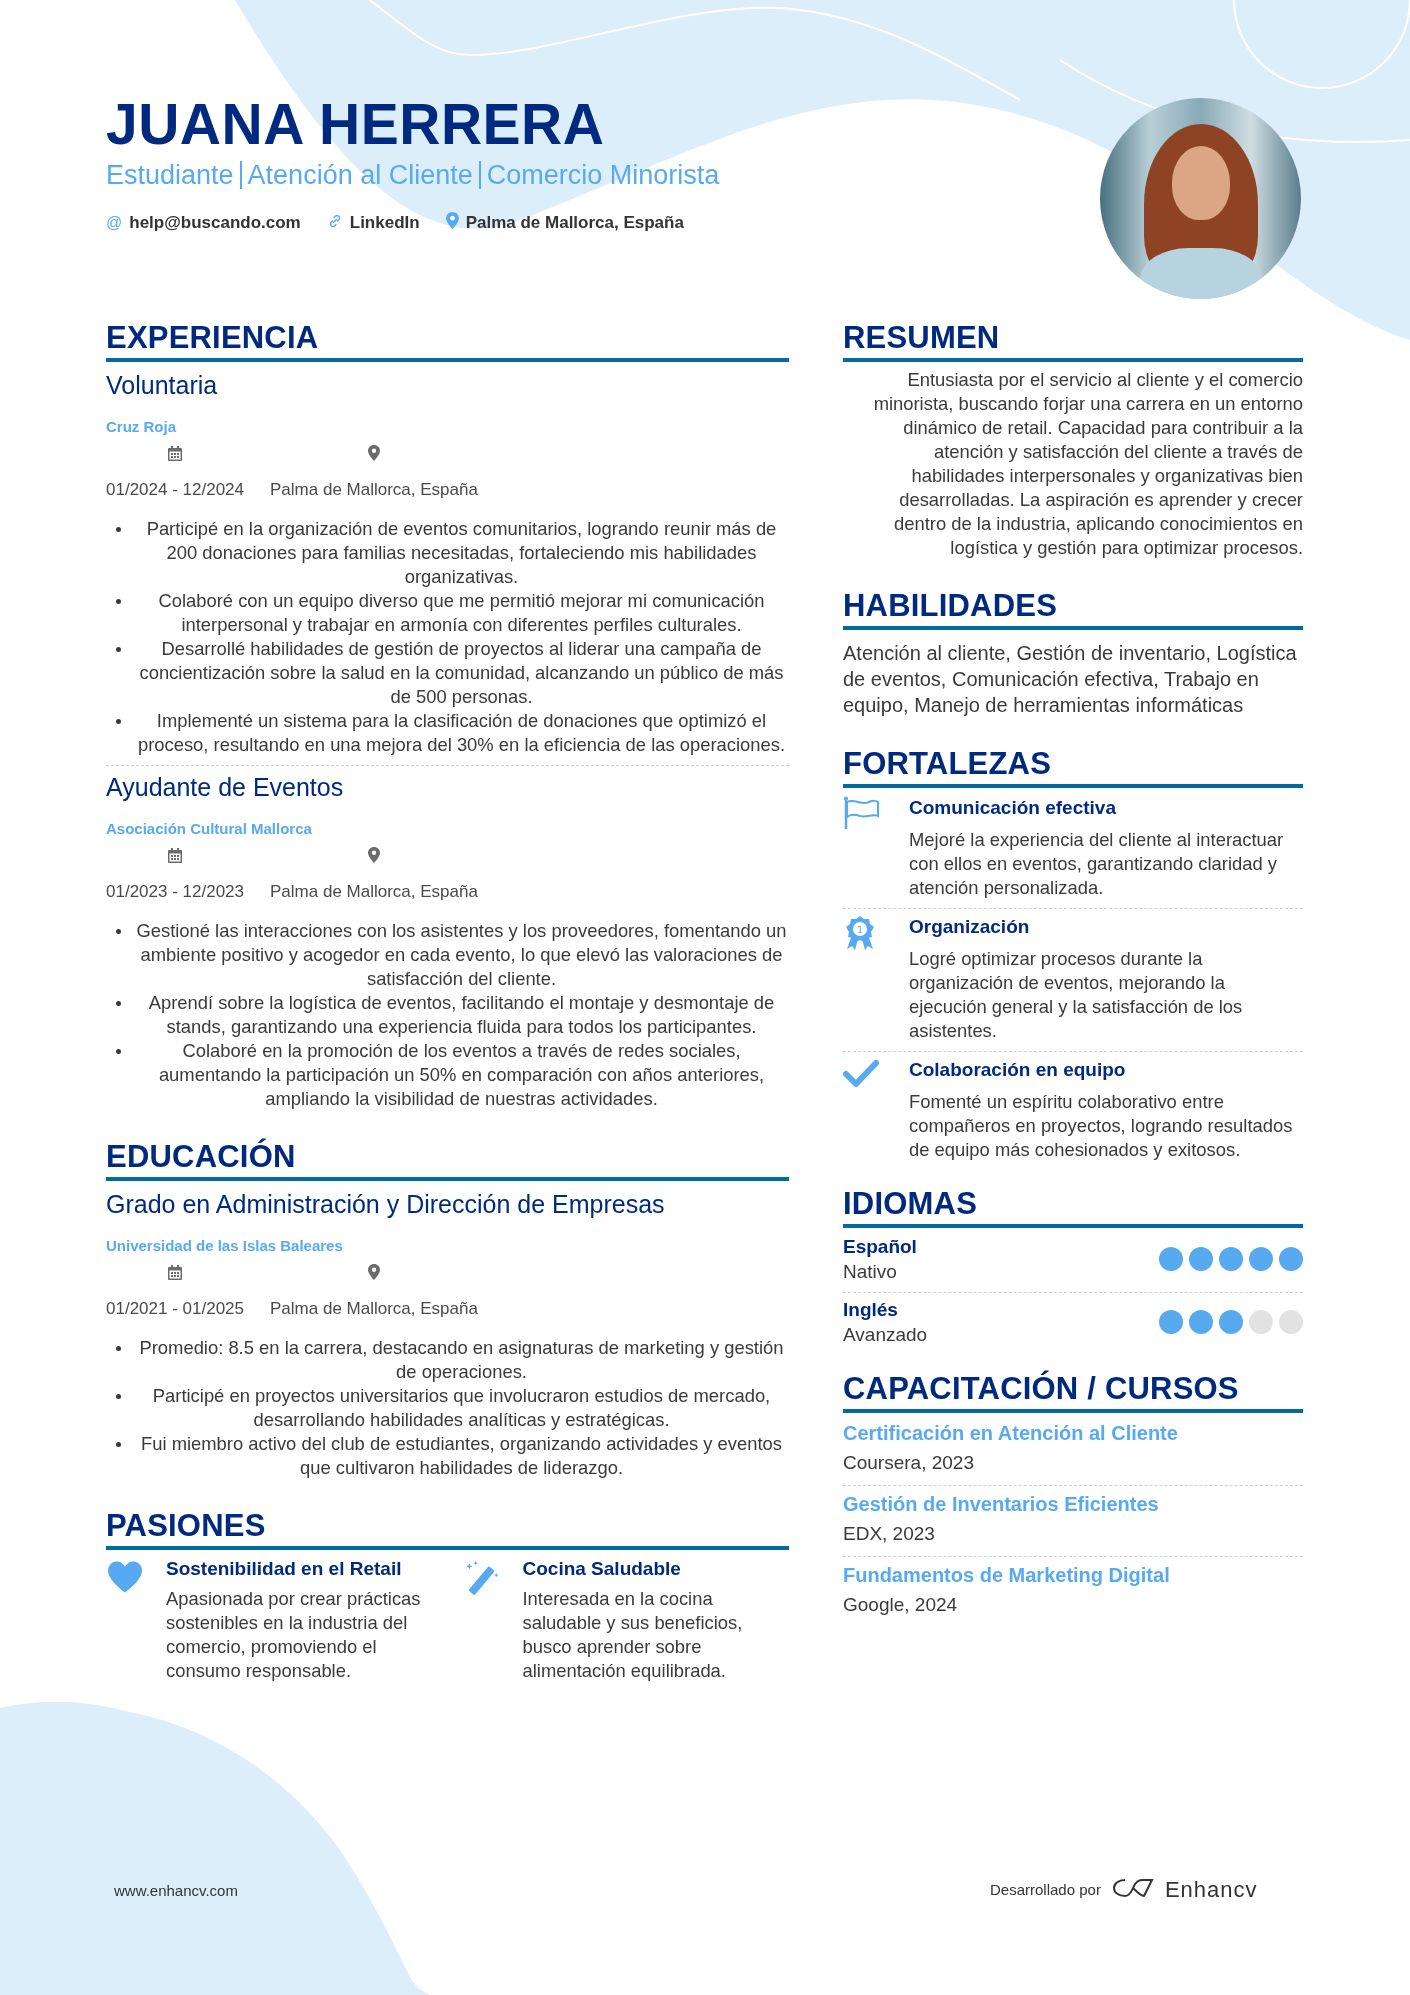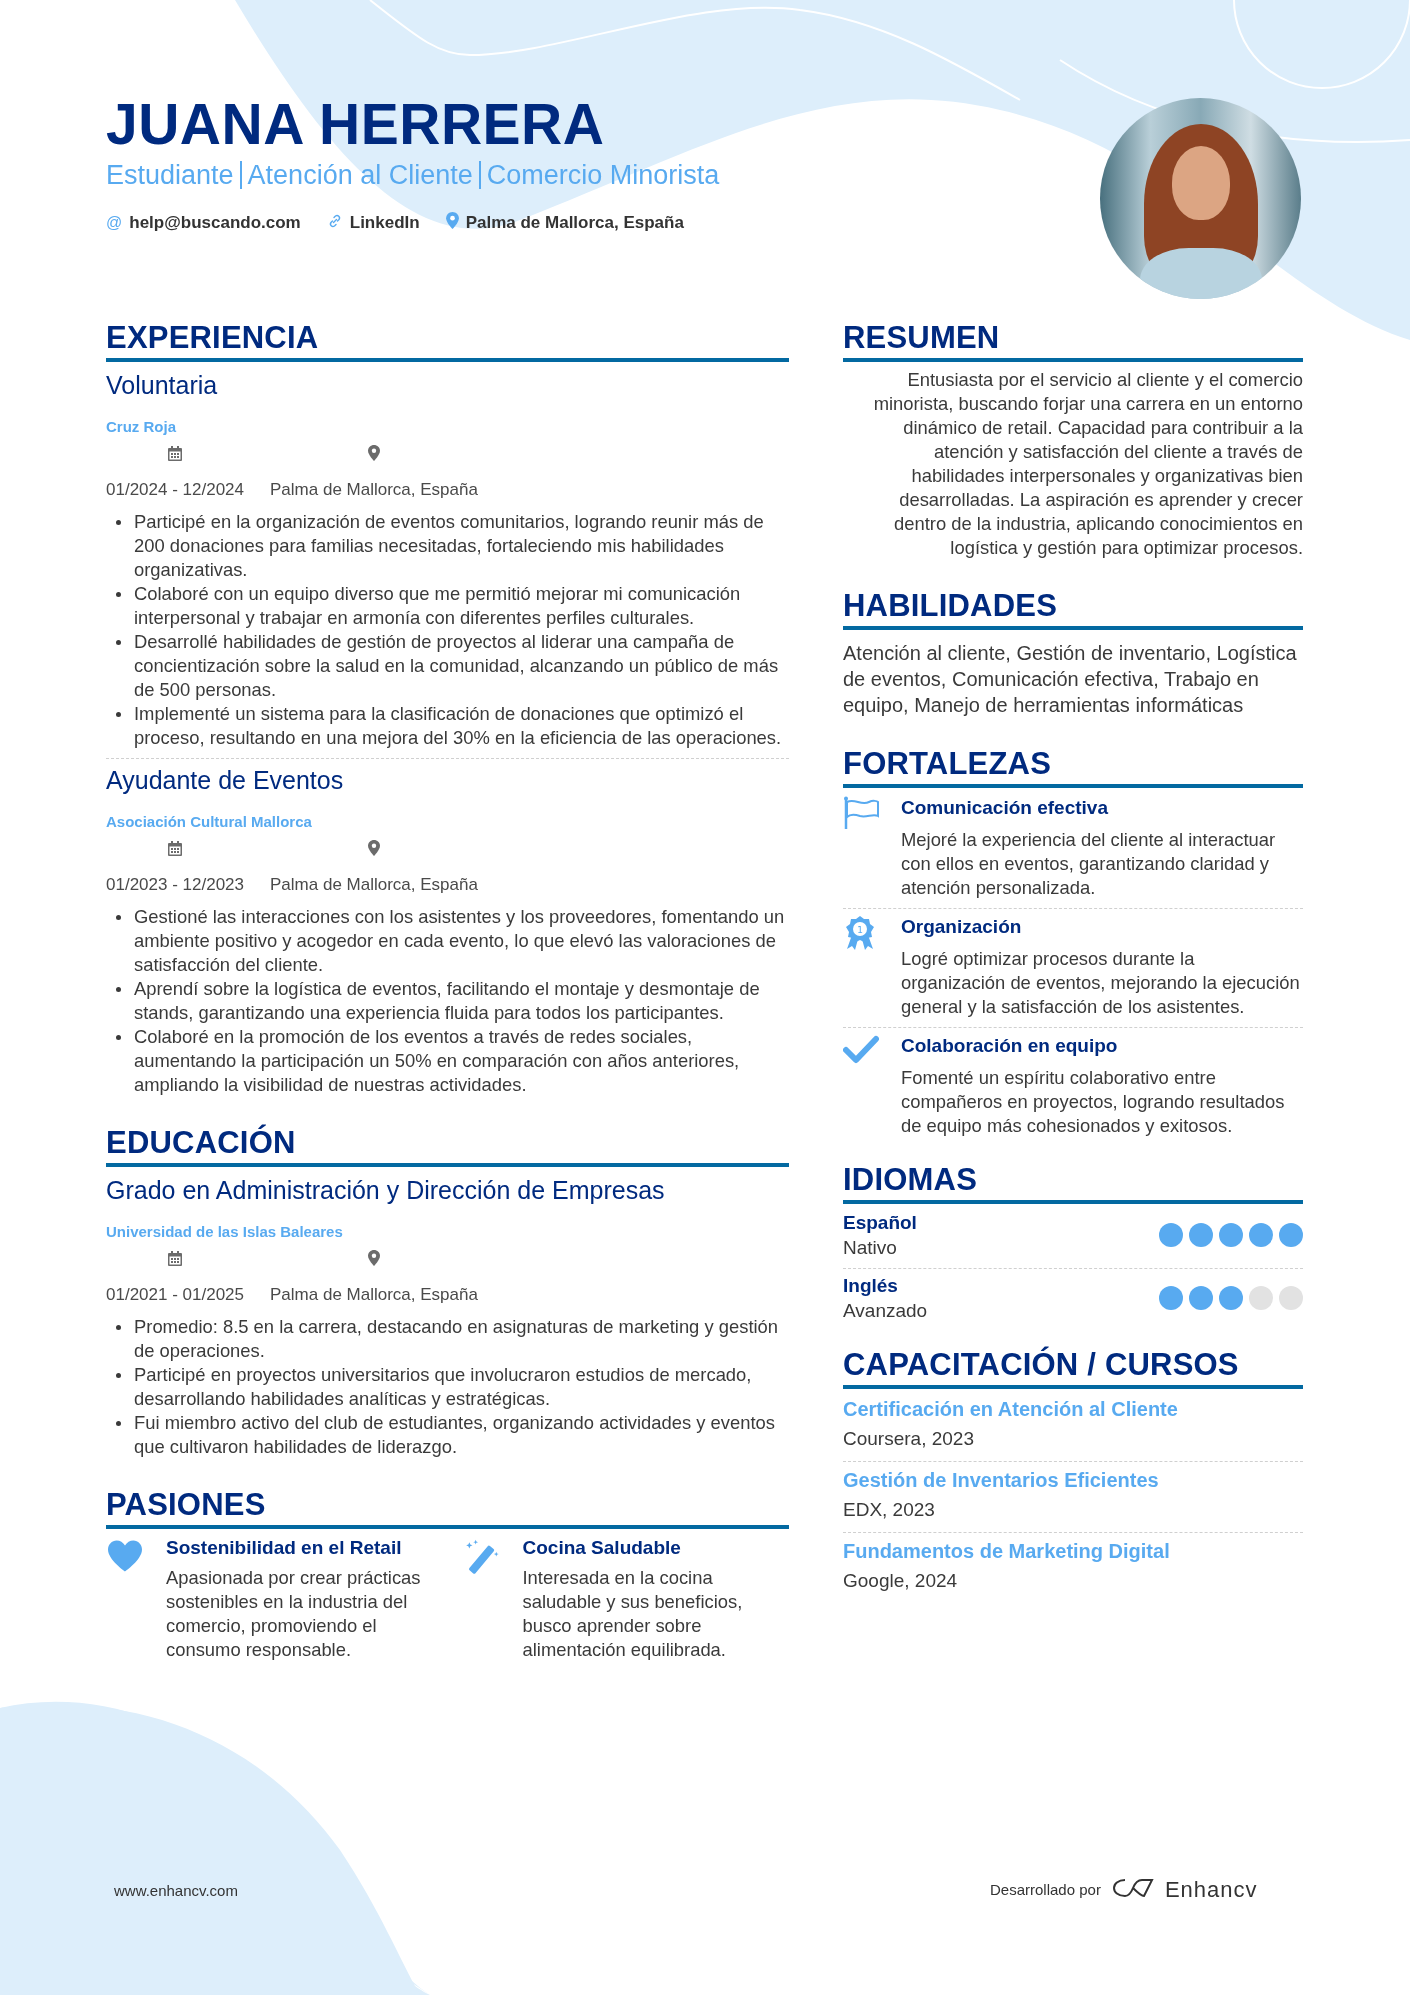--- a/index.html
+++ b/index.html
@@ -46,40 +46,40 @@
   .section-title {
     font-size: 31px; font-weight: 700; color: #002a7f; line-height: 40px; letter-spacing: 0.2px;
     border-bottom: 4px solid #0369a1; padding-bottom: 0px; margin-bottom: 6px;
   }
 
   .job-title { font-size: 25px; color: #002a7f; line-height: 34px; }
   .company { font-size: 15px; color: #58aaf0; font-weight: 700; line-height: 30px; margin-top: 10px; }
   .meta { display: flex; gap: 26px; font-size: 17px; color: #4a4a4a; line-height: 26px; margin-top: 1px; }
   .meta .m { display: flex; align-items: center; gap: 8px; flex-direction: column; }
   .meta .ic { color: #6b6b6b; font-size: 15px; }
-  ul.bullets { list-style: none; margin-top: 7px; }
+  ul.bullets { list-style: none; margin-top: 14px; text-align: center; }
   ul.bullets li {
     position: relative; padding-left: 28px; font-size: 18.4px; line-height: 24px; color: #3a3a3a;
   }
   ul.bullets li::before {
     content: ""; position: absolute; left: 10px; top: 10px; width: 5px; height: 5px; border-radius: 50%; background: #3a3a3a;
   }
   .dash-sep { border-top: 1.5px dashed #d0d0d0; margin: 8px 0 4px; }
 
   
   .passions { display: flex; gap: 30px; margin-top: 6px; }
   .passion { display: flex; gap: 14px; width: 330px; }
   .passion .ic { width: 46px; flex: none; padding-top: 4px; }
   .passion .ptitle { font-size: 19px; font-weight: 700; color: #002a7f; line-height: 26px; }
   .passion .pdesc { font-size: 18.4px; line-height: 24px; color: #3a3a3a; margin-top: 5px; }
 
   
   .para { font-size: 18.4px; line-height: 24px; color: #3a3a3a; text-align: right; }
   .skills { font-size: 20px; line-height: 26px; color: #3a3a3a; margin-top: 10px; }
-  .strength { display: flex; gap: 12px; }
+  .strength { display: flex; gap: 20px; }
   .strength .ic { width: 46px; flex: none; padding-top: 2px; }
   .strength .stitle { font-size: 19px; font-weight: 700; color: #002a7f; line-height: 28px; }
   .strength .sdesc { font-size: 18.4px; line-height: 24px; color: #3a3a3a; margin-top: 6px; }
 
   .lang { display: flex; justify-content: space-between; align-items: center; }
   .lang .lname { font-size: 19px; font-weight: 700; color: #002a7f; line-height: 26px; }
   .lang .llevel { font-size: 19px; color: #3a3a3a; line-height: 24px; }
   .dots { display: flex; gap: 6px; }
   .dot { width: 24px; height: 24px; border-radius: 50%; background: #e2e2e2; }
   .dot.on { background: #58aaf0; }

